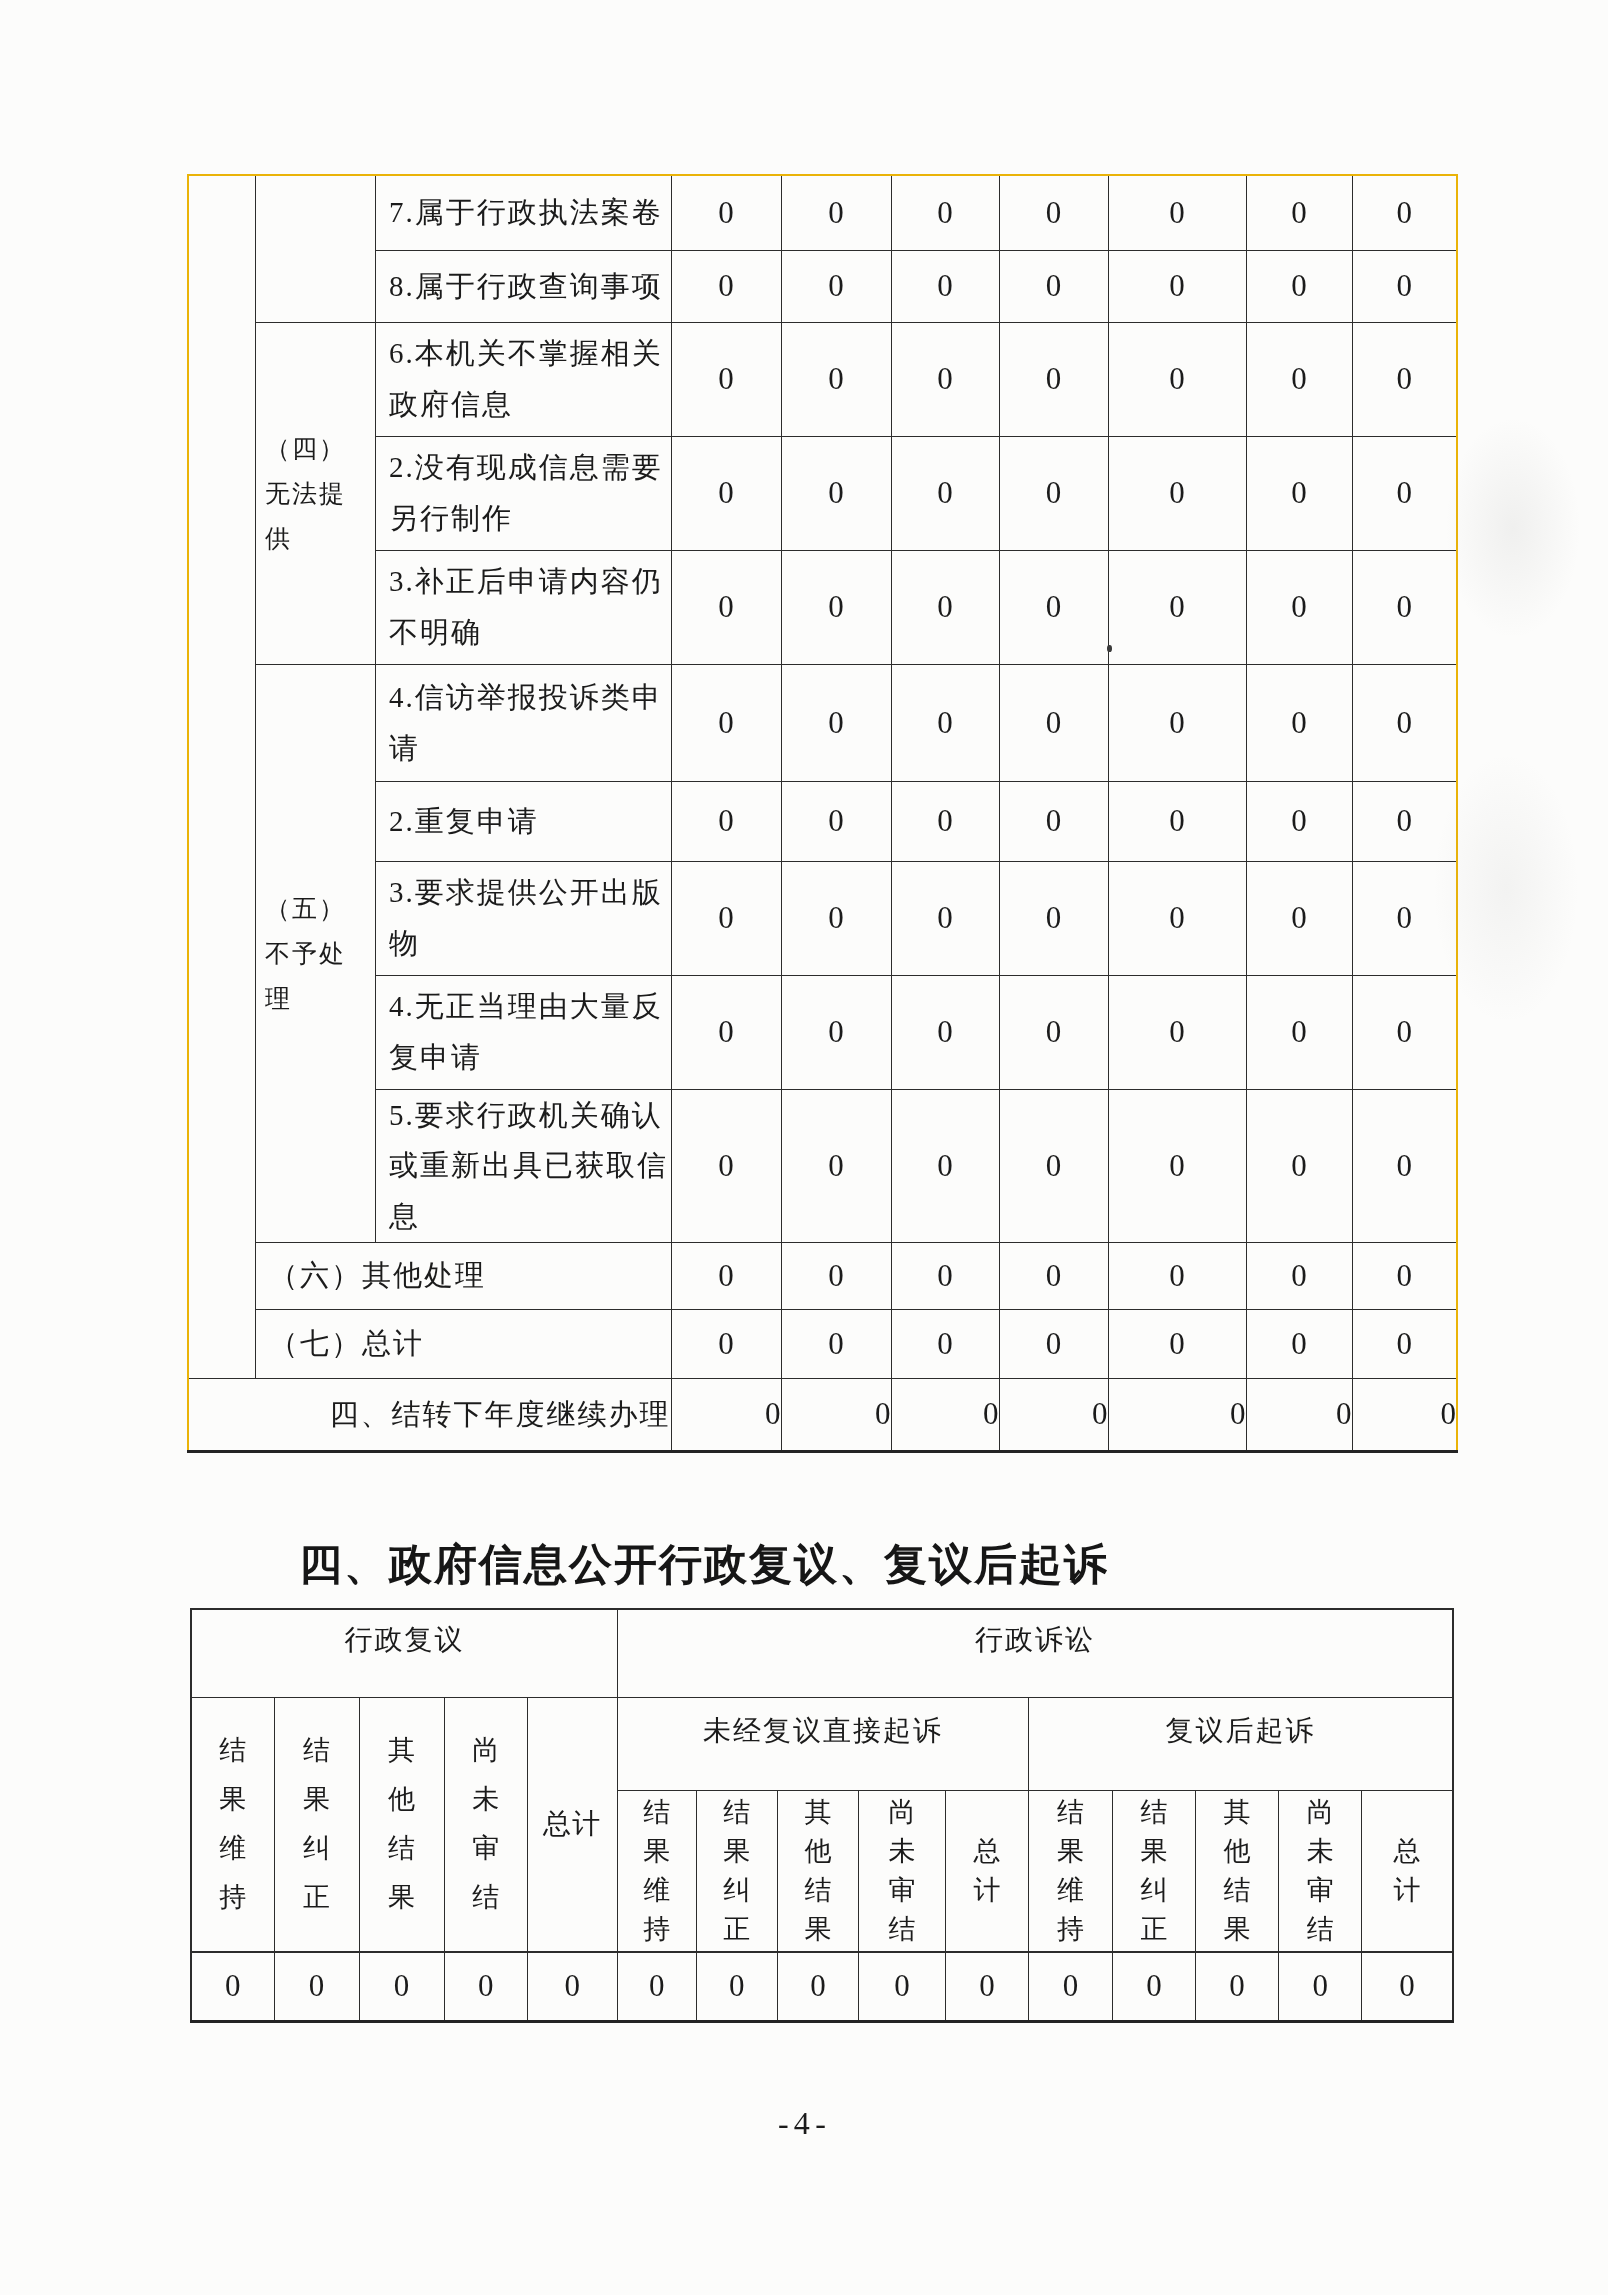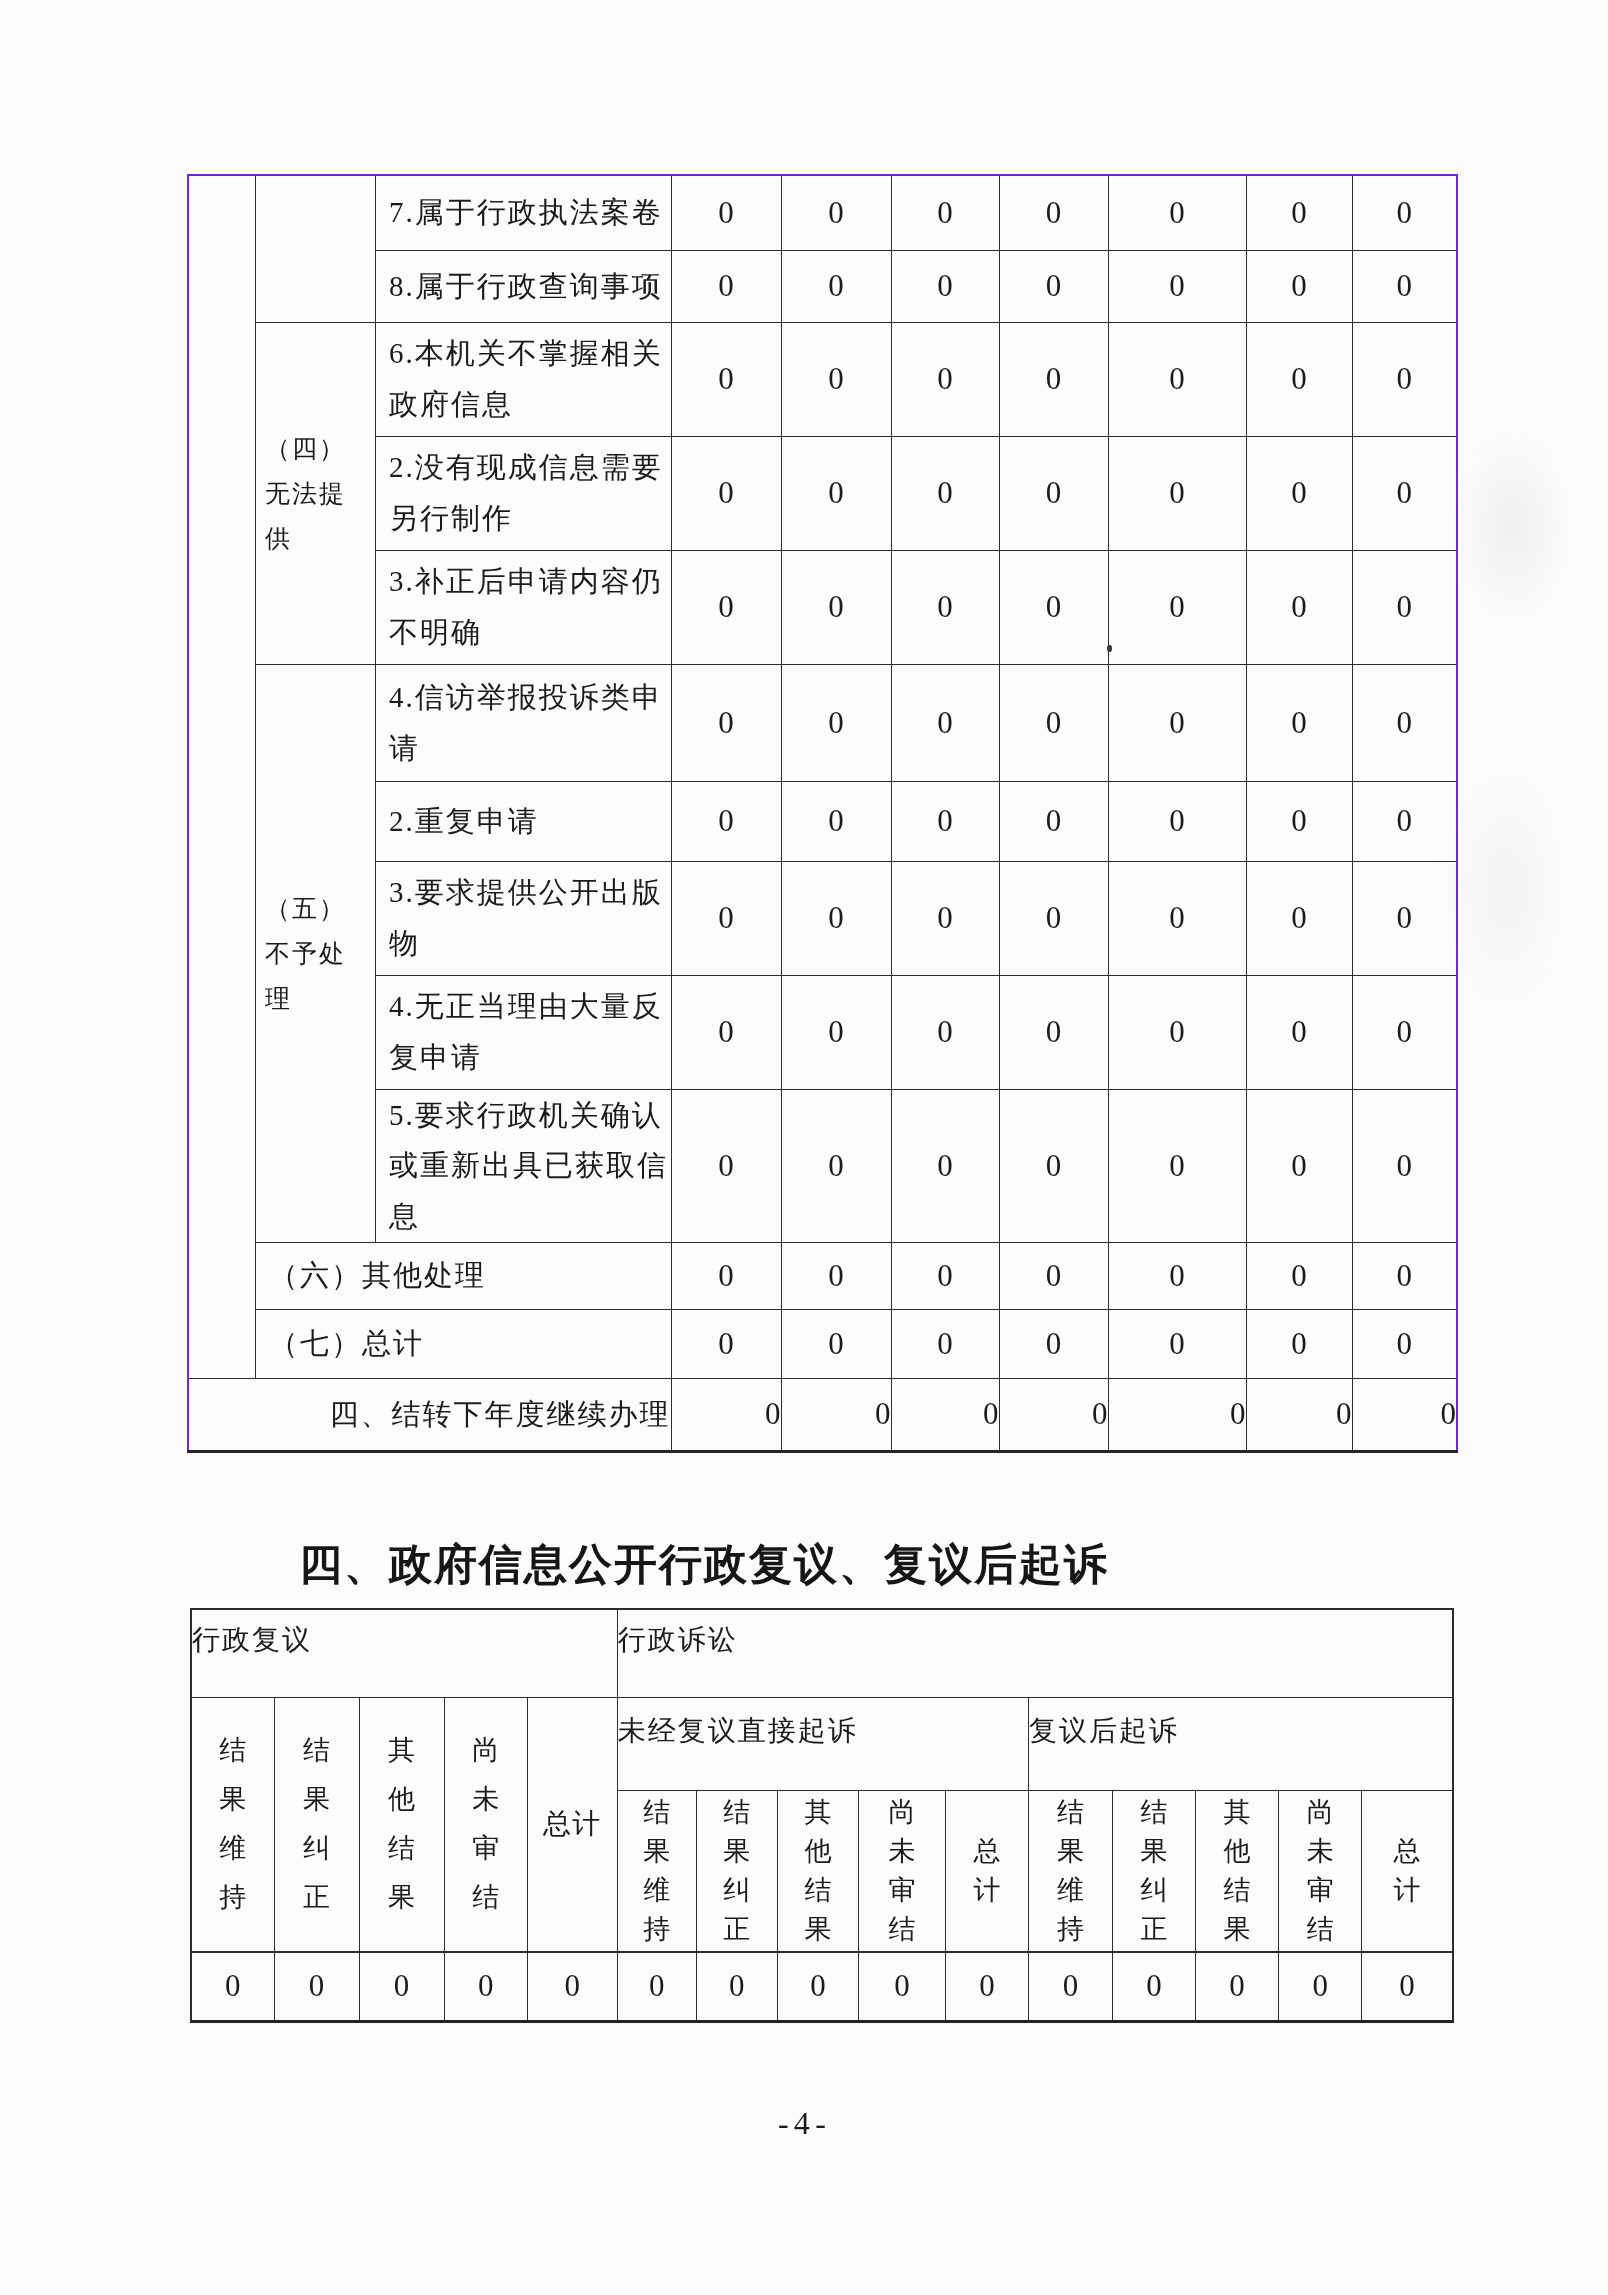--- a/index.html
+++ b/index.html
@@ -9,21 +9,21 @@
     margin:0 auto;
     background:#fcfcfb;
     font-family:"Liberation Serif","DejaVu Serif",serif;
     color:#1b1b1b;
     overflow:hidden;
   }
   table{border-collapse:collapse;table-layout:fixed;position:absolute;background:transparent;}
   td{border:1.3px solid #2c2c2c;padding:0;vertical-align:middle;overflow:hidden;}
 
   
-  #t1{left:187px;top:174px;width:1268px;border:2px solid #6d28d9;}
+  #t1{left:187px;top:174px;width:1268px;border:2px solid #eab308;}
   #t1 td.lbl{
     font-size:29px;letter-spacing:2px;line-height:1.75;
     padding-left:13.4px;text-align:left;word-break:break-all;
   }
   #t1 td.grp > div{
     width:100px;margin:0 auto;text-align:left;
     font-size:25px;letter-spacing:2px;line-height:1.8;word-break:break-all;
   }
   .num{text-align:center;font-size:31px;}
   #t1 tr.last td{border-bottom:3.3px solid #242424;text-align:right;}
@@ -31,21 +31,21 @@
   
   .heading{
     position:absolute;left:299px;top:1536px;
     font-family:"Liberation Sans","DejaVu Sans",sans-serif;
     font-weight:bold;font-size:43px;letter-spacing:2px;color:#161616;
   }
 
   
   #t2{left:190px;top:1608px;width:1264px;border:2px solid #2c2c2c;}
   #t2 td.th{
-    text-align:left;font-size:28px;letter-spacing:2px;
+    text-align:center;font-size:28px;letter-spacing:2px;
     vertical-align:top;padding-top:10.7px;
   }
   #t2 td.th2{padding-top:14.7px;}
   #t2 td.vh > div{
     width:31px;margin:0 auto;text-align:center;
     font-size:27px;word-break:break-all;
   }
   #t2 td.vl > div{line-height:49px;}
   #t2 td.vr > div{line-height:39px;}
   #t2 td.hz{text-align:center;font-size:28px;letter-spacing:1.3px;}

